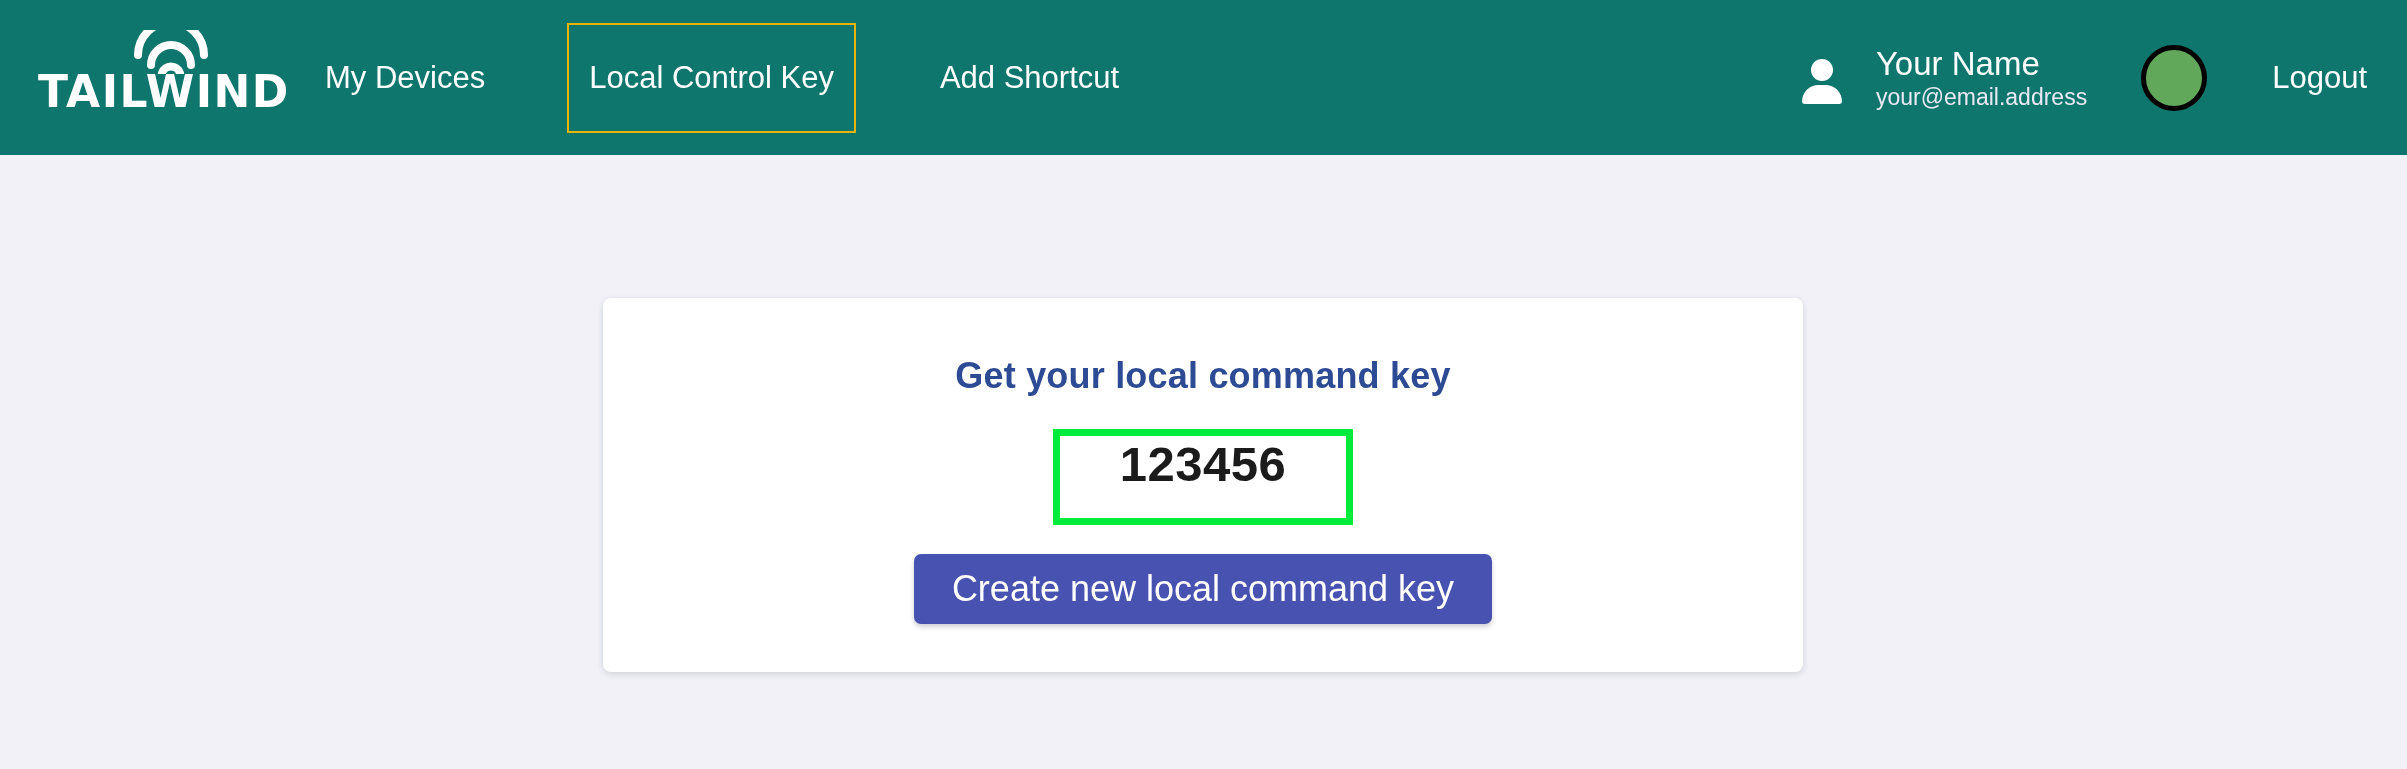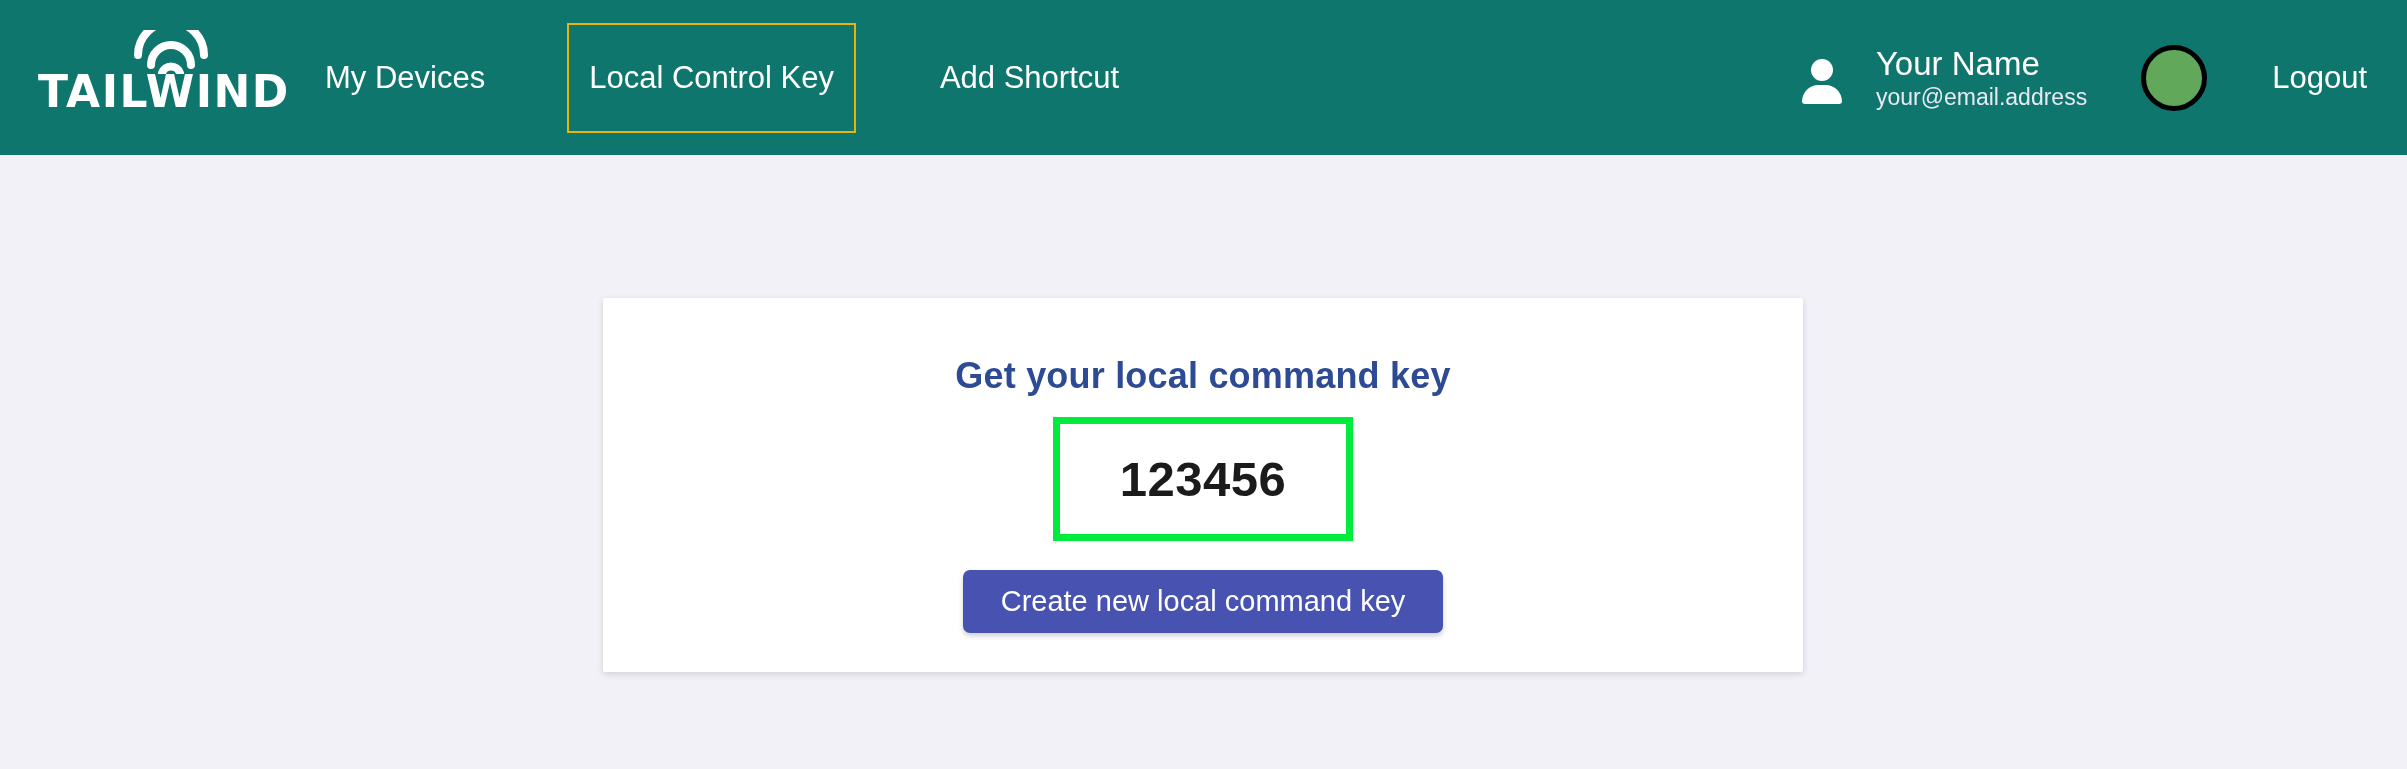--- a/index.html
+++ b/index.html
@@ -156,57 +156,57 @@
   }
 
   
   .card {
     position: absolute;
     left: 603px;
     top: 298px;
     width: 1200px;
     height: 374px;
     background: #ffffff;
-    border-radius: 2px;
+    border-radius: 8px;
     box-shadow: 0 2px 6px rgba(40,40,70,0.16);
     box-sizing: border-box;
     display: flex;
     flex-direction: column;
     align-items: center;
   }
   .card-title {
     margin-top: 57px;
     color: #2c4b94;
     font-size: 36px;
     font-weight: 700;
     letter-spacing: 0.2px;
     white-space: nowrap;
   }
   .key-box {
-    margin-top: 20px;
+    margin-top: 32px;
     width: 300px;
-    height: 124px;
+    height: 96px;
     border: 7px solid #00eb3c;
     box-sizing: border-box;
     display: flex;
-    align-items: center;
+    align-items: flex-start;
     justify-content: center;
     background: #ffffff;
   }
   .key-value {
     color: #1b1b1b;
     font-size: 49px;
     font-weight: 700;
     letter-spacing: 0.5px;
   }
   .create-button {
     margin-top: 29px;
     background: #4852b0;
     color: #ffffff;
-    font-size: 29px;
+    font-size: 36px;
     font-family: "Liberation Sans", sans-serif;
     border: none;
     border-radius: 7px;
     padding: 17px 38px;
     cursor: pointer;
     box-shadow: 0 3px 5px rgba(40,40,70,0.22);
     white-space: nowrap;
     line-height: 1;
   }
 </style>

